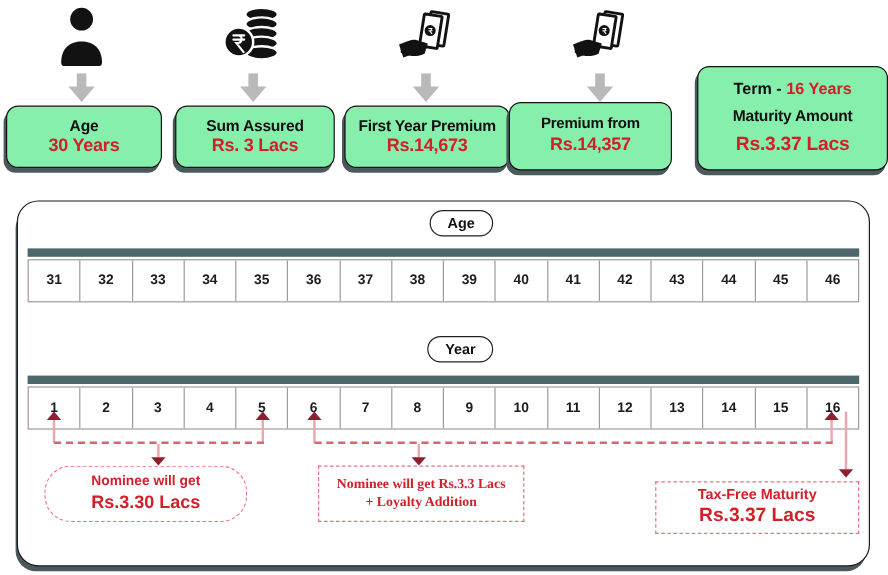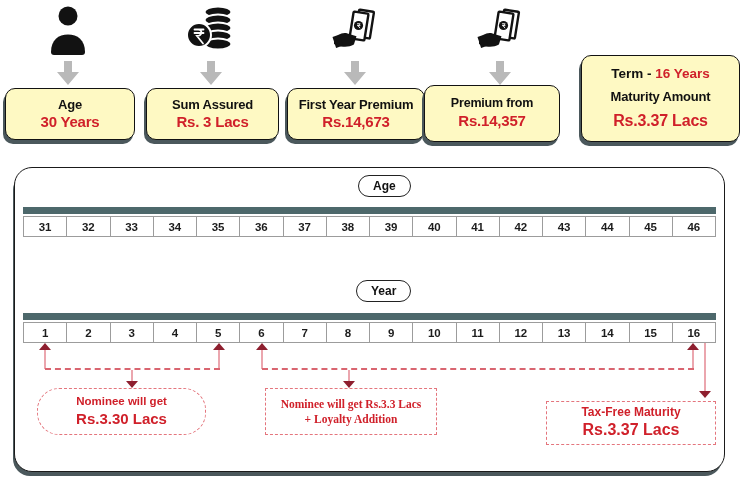--- a/index.html
+++ b/index.html
@@ -3,21 +3,21 @@
 <meta charset="utf-8">
 <style>
   html,body{margin:0;padding:0;background:#fff;}
   #stage{
     position:relative;width:740px;height:479px;background:#fff;overflow:hidden;
     font-family:"Liberation Sans","DejaVu Sans",sans-serif;
     -webkit-font-smoothing:antialiased;
   }
   
   .card{
-    position:absolute;background:#fef9c3;border:1.6px solid #121212;border-radius:10px;
+    position:absolute;background:#86efac;border:1.6px solid #121212;border-radius:10px;
     box-shadow:-2px 4px 0 0 #4b585c;
     display:flex;flex-direction:column;align-items:center;justify-content:center;
     text-align:right;line-height:1.25;
   }
   .card-label{font-size:13px;font-weight:700;color:#111;letter-spacing:-0.2px;}
   .card-label.sm{font-size:12.5px;}
   .card-value{font-size:15px;font-weight:700;color:#d0202a;letter-spacing:-0.2px;}
   .card1{left:5px;top:88px;width:128px;height:50px;}
   .card2{left:146px;top:88px;width:131px;height:50px;}
   .card3{left:287px;top:88px;width:136px;height:50px;}
@@ -36,21 +36,21 @@
   }
   .pill{
     position:absolute;background:#fff;border:1.3px solid #222;border-radius:12px;
     padding:3px 14px;font-size:12px;font-weight:700;color:#111;
   }
   .pill-age{left:343px;top:7px;}
   .pill-year{left:341px;top:112px;}
   .tealbar{position:absolute;left:8px;width:calc(100% - 16px);height:7px;background:#4d686b;}
   .bar1{top:39px;} .bar2{top:145px;}
   .cellrow{
-    position:absolute;left:8px;width:calc(100% - 16px);height:21px;
+    position:absolute;left:8px;width:calc(100% - 16px);height:36px;
     display:flex;border:1px solid #9c9c9c;background:#fff;box-sizing:border-box;
   }
   .row-age{top:48px;} .row-year{top:154px;}
   .cell{
     flex:1;border-right:1px solid #9c9c9c;display:flex;align-items:center;justify-content:center;
     font-size:11.5px;font-weight:700;color:#1c1c1c;
   }
   .cell:last-child{border-right:none;}
   
   .ah-up{position:absolute;width:0;height:0;border-left:6px solid transparent;

